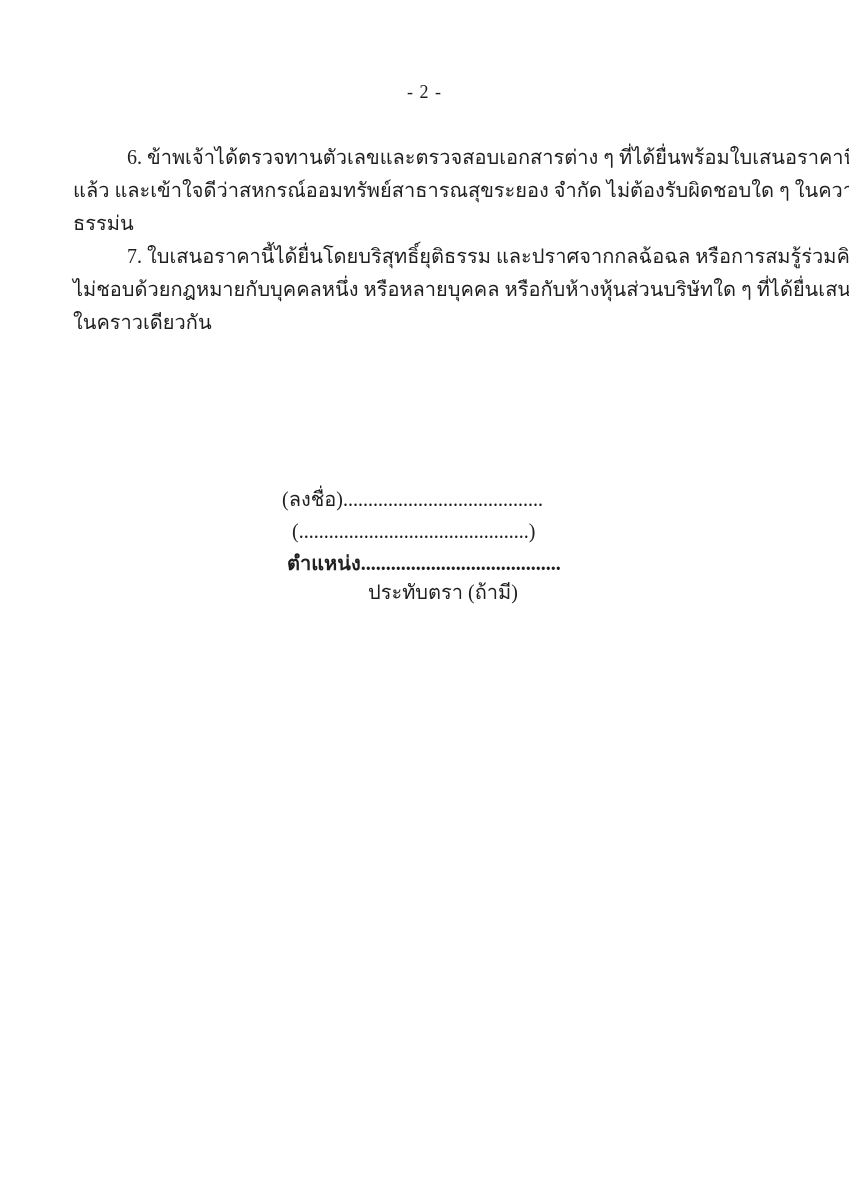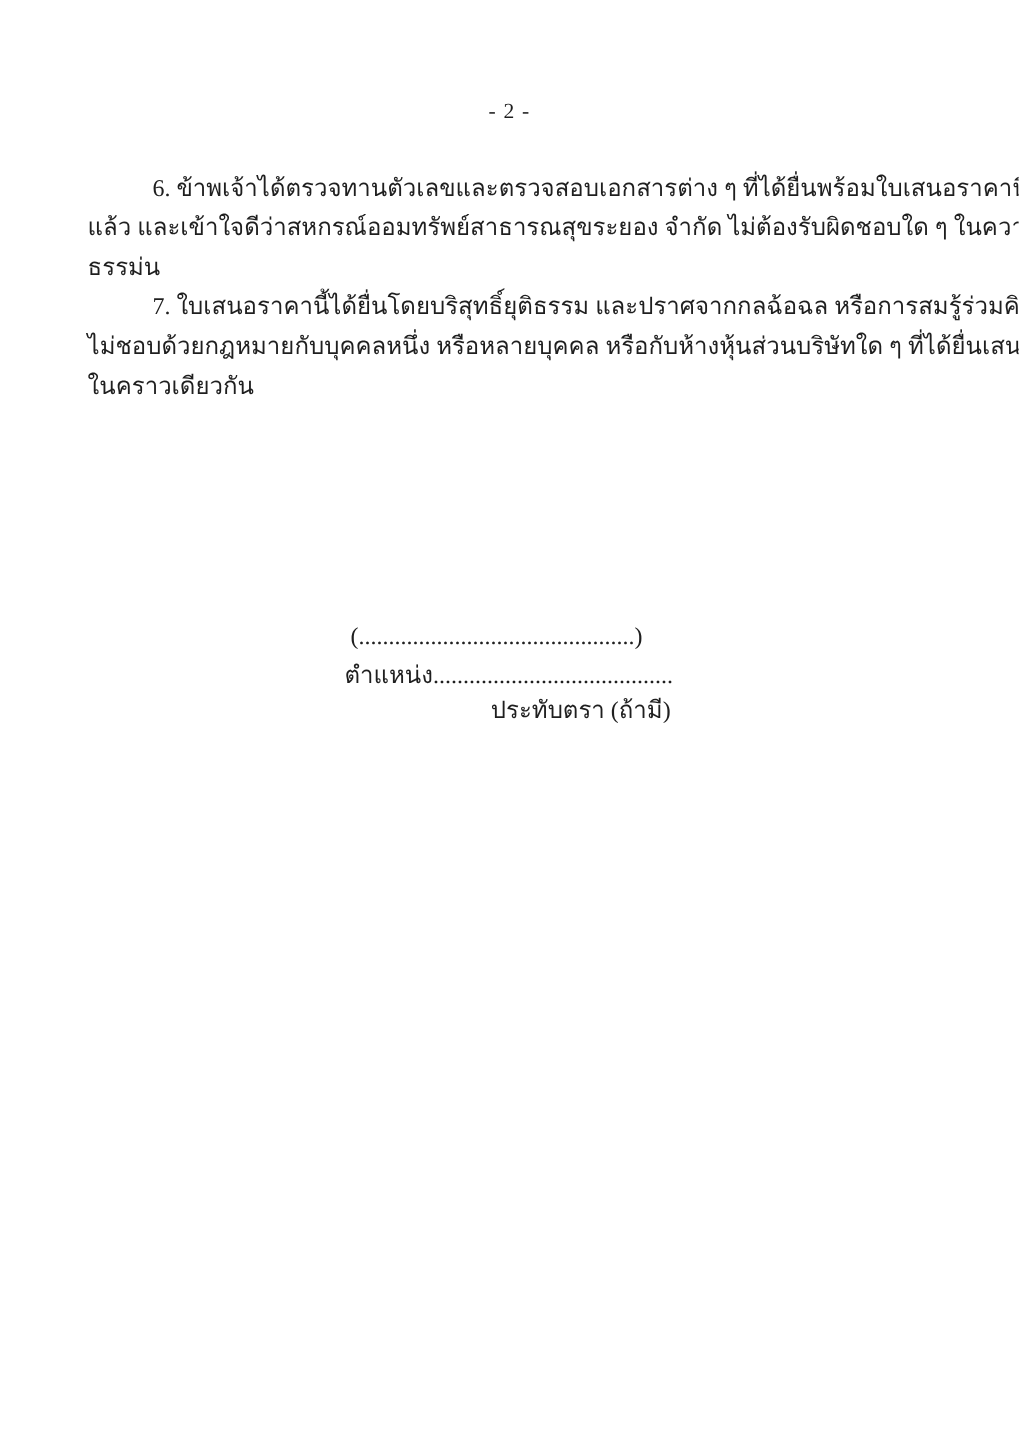--- a/index.html
+++ b/index.html
@@ -60,47 +60,48 @@
     left: 292px;
     line-height: 30px;
     white-space: nowrap;
   }
   .sig-position {
     position: absolute;
     top: 548px;
     left: 287px;
     line-height: 30px;
     white-space: nowrap;
+    font-weight: bold;
   }
   .seal-note {
     position: absolute;
     top: 577px;
     left: 368px;
     line-height: 30px;
     white-space: nowrap;
-    margin-left: 41px;
   }
 </style>
 </head>
 <body>
 
 <div class="page">
 
   <div class="page-number">- 2 -</div>
 
   <div class="body-text">
     <div class="line indent">6. ข้าพเจ้าได้ตรวจทานตัวเลขและตรวจสอบเอกสารต่าง ๆ ที่ได้ยื่นพร้อมใบเสนอราคานี้ โดยละเอียด</div>
     <div class="line">แล้ว และเข้าใจดีว่าสหกรณ์ออมทรัพย์สาธารณสุขระยอง จำกัด ไม่ต้องรับผิดชอบใด ๆ ในความผิดพลาดหรือ</div>
     <div class="line">ธรรม่น</div>
     <div class="line indent">7. ใบเสนอราคานี้ได้ยื่นโดยบริสุทธิ์ยุติธรรม และปราศจากกลฉ้อฉล หรือการสมรู้ร่วมคิดกันโดย</div>
     <div class="line">ไม่ชอบด้วยกฎหมายกับบุคคลหนึ่ง หรือหลายบุคคล หรือกับห้างหุ้นส่วนบริษัทใด ๆ ที่ได้ยื่นเสนอราคา</div>
     <div class="line">ในคราวเดียวกัน</div>
   </div>
 
 
+  <div class="sig-sign">(ลงชื่อ)........................................</div>
 
   <div class="sig-name">(..............................................)</div>
 
   <div class="sig-position">ตำแหน่ง........................................</div>
 
   <div class="seal-note">ประทับตรา (ถ้ามี)</div>
 
 </div>
 
 </body></html>

